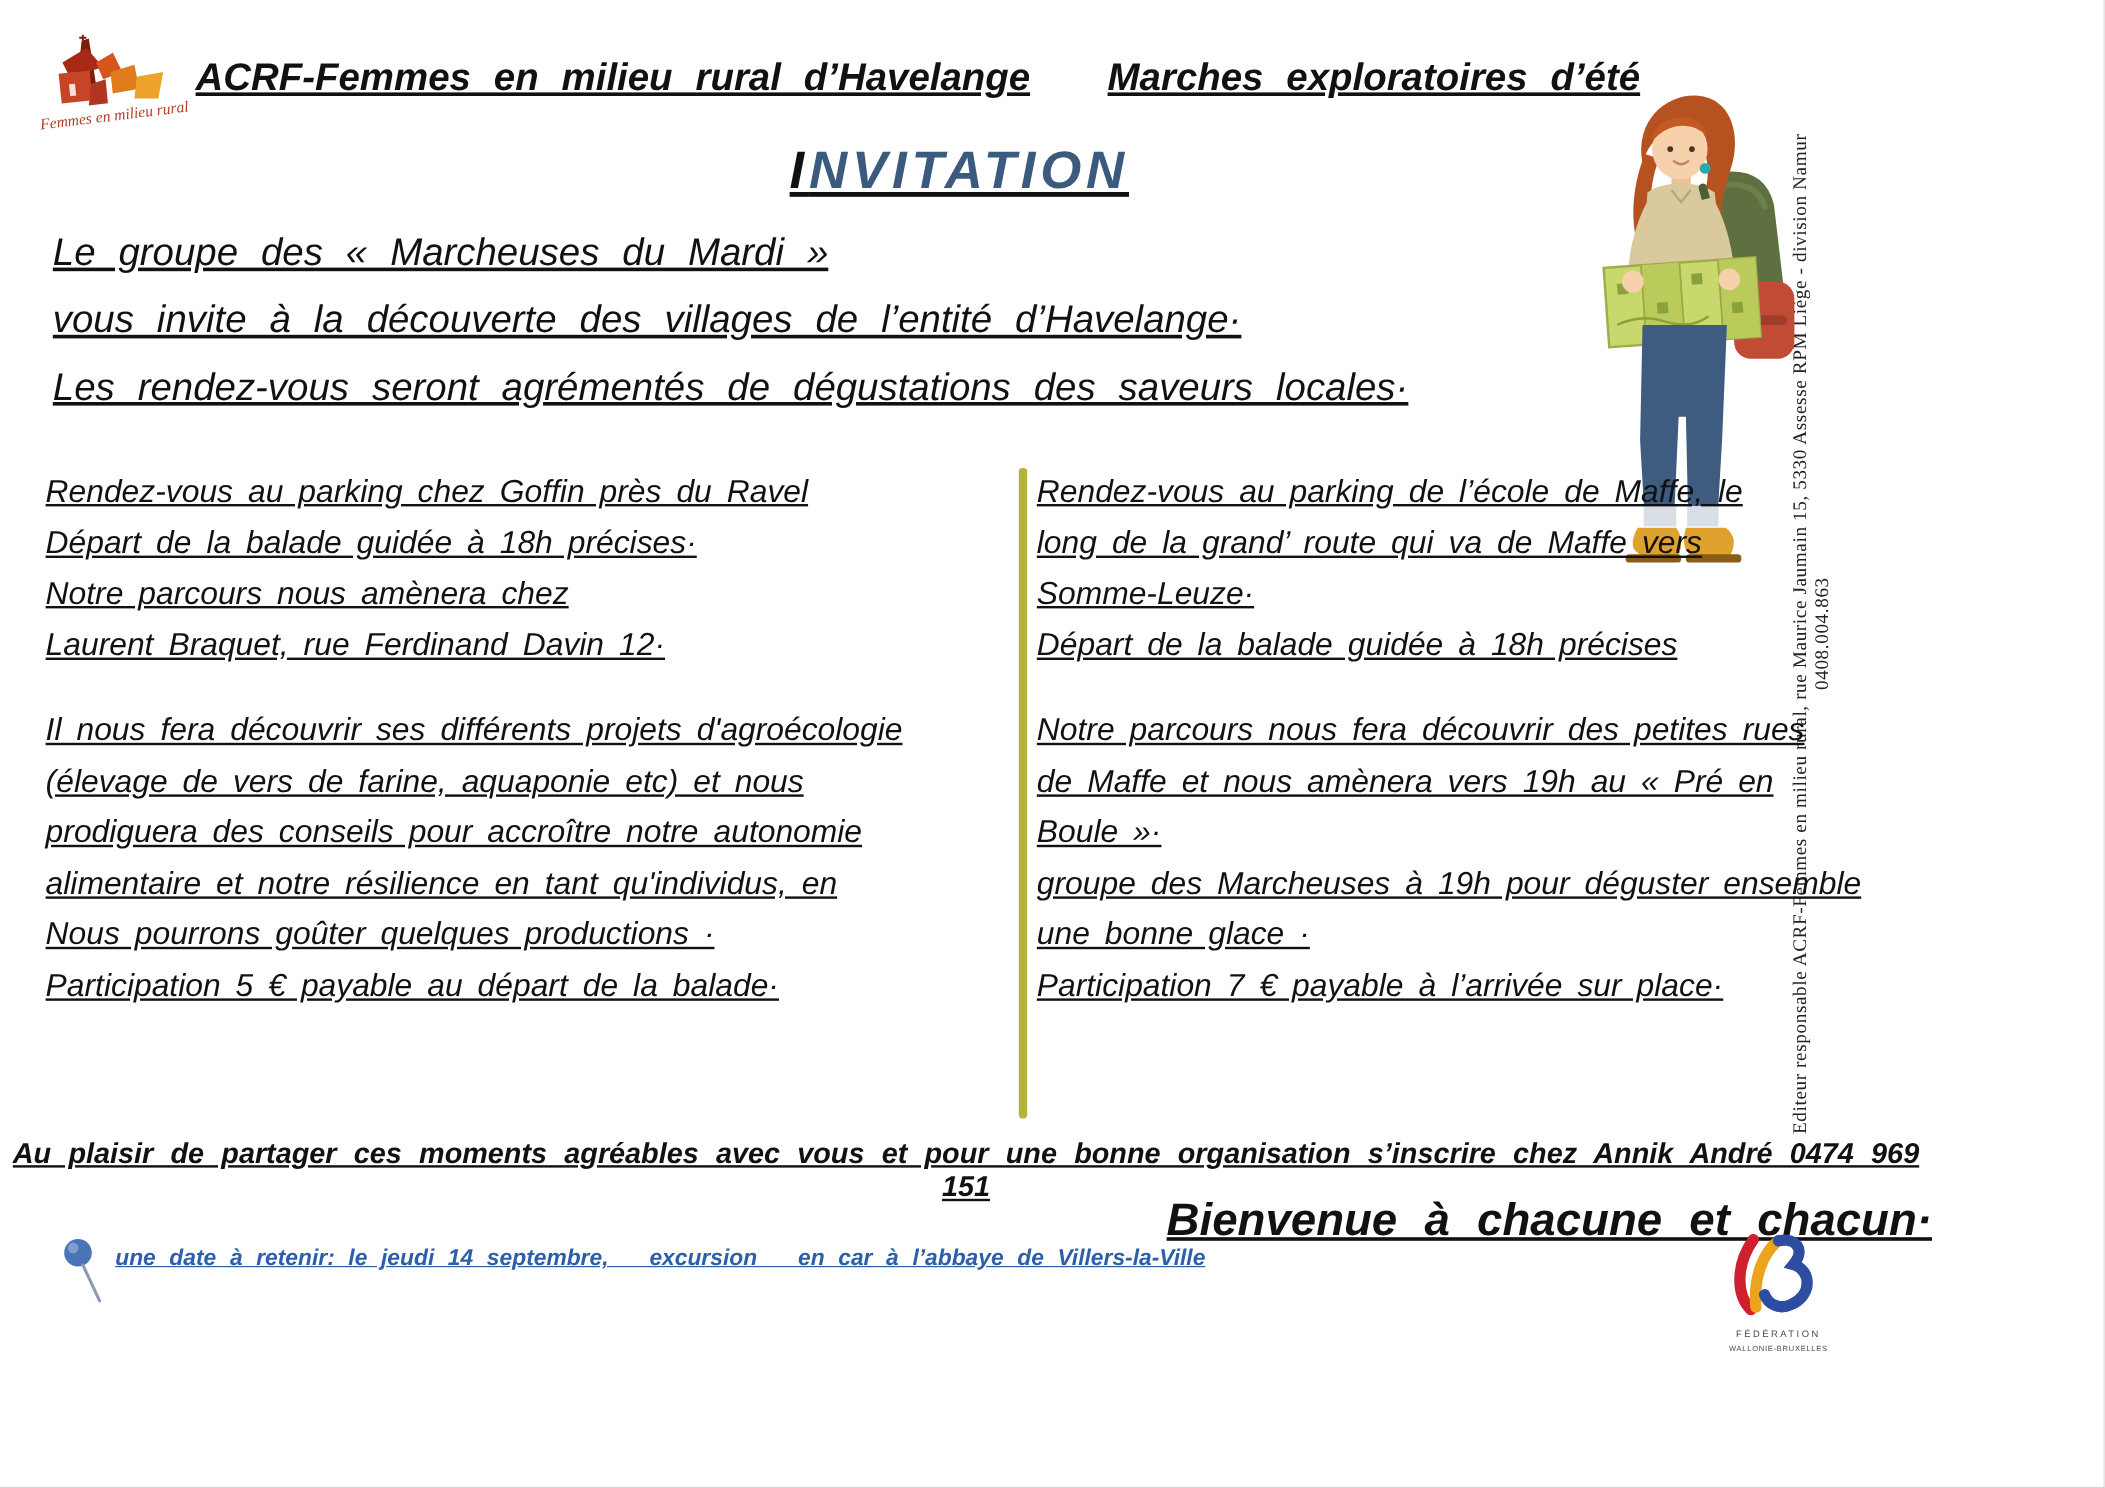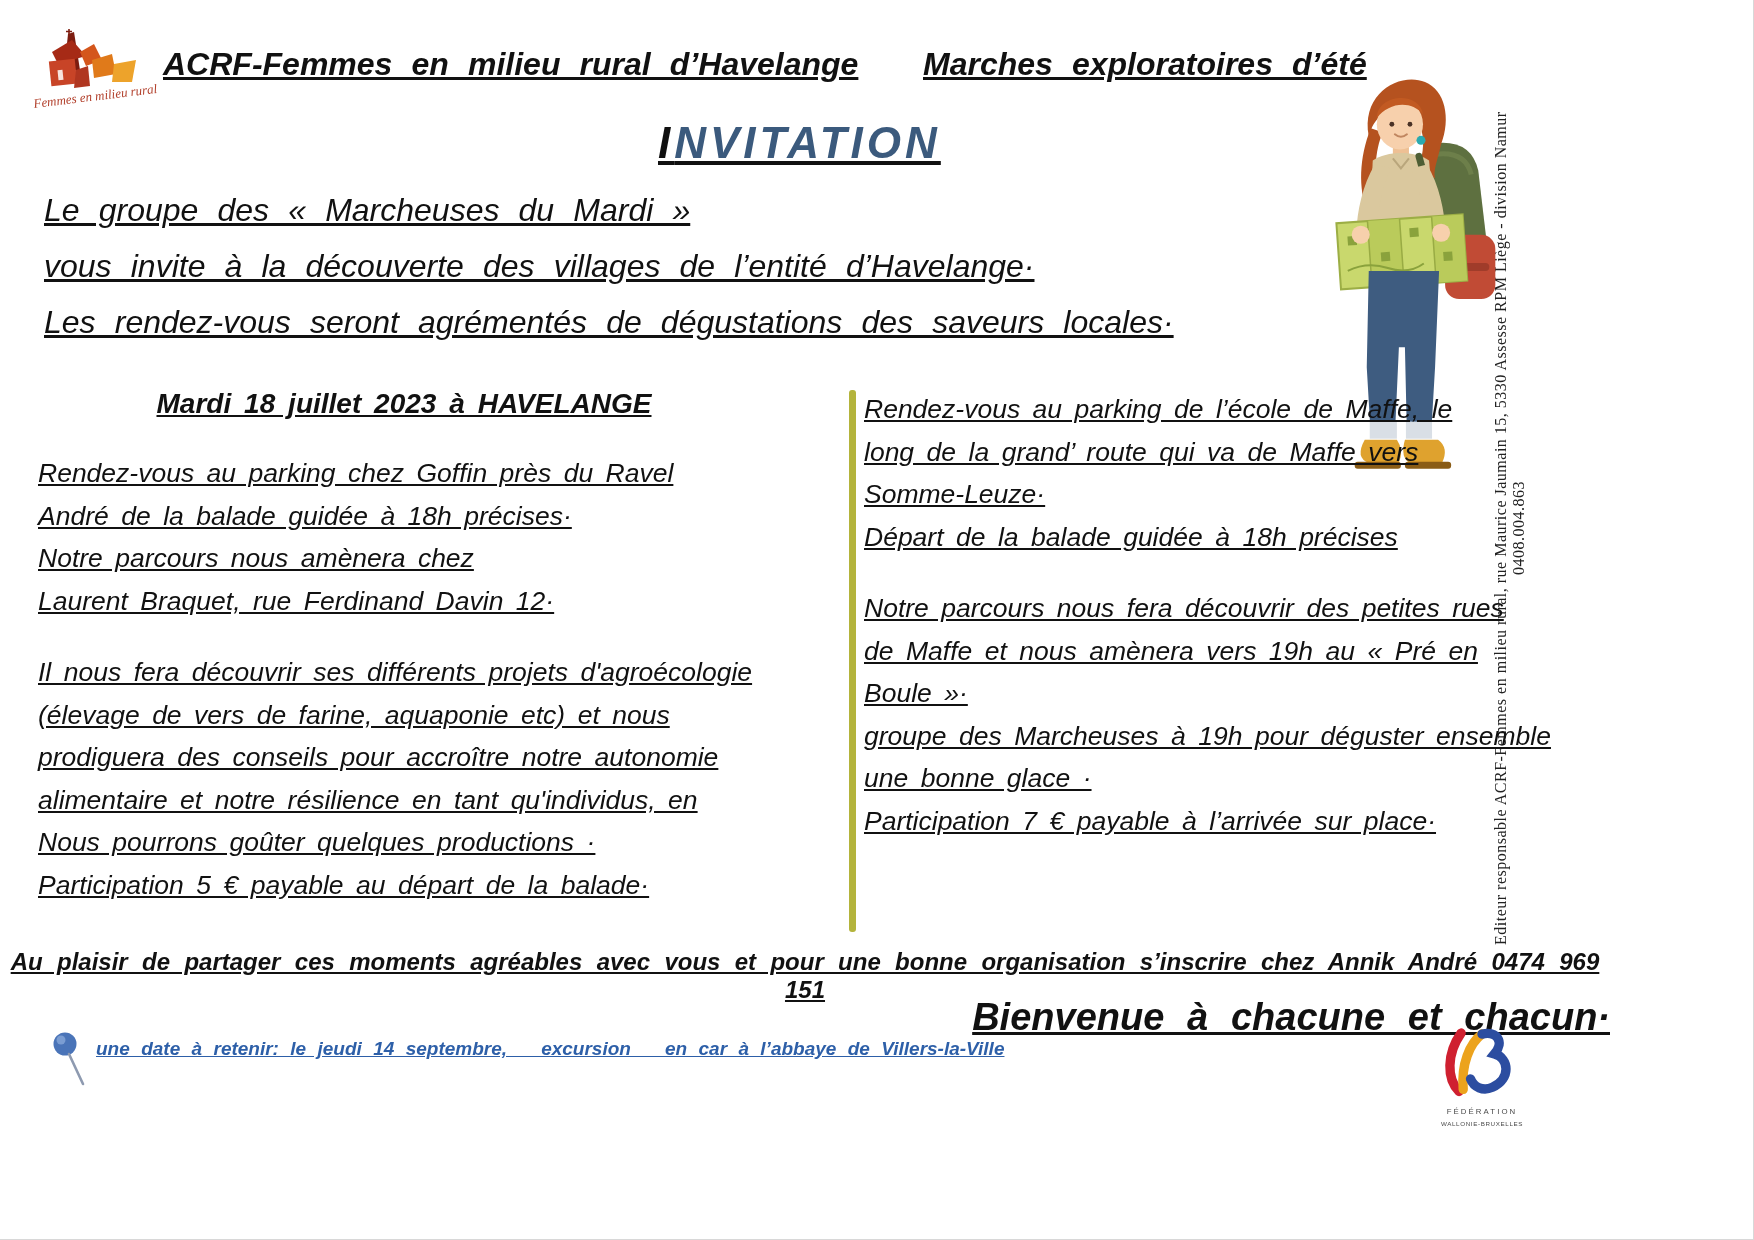--- a/index.html
+++ b/index.html
@@ -72,24 +72,23 @@
 
   <div class="page-title hand"><span class="t-first">I</span><span class="t-rest">NVITATION</span></div>
 
   <div class="intro hand">
     <div>Le groupe des « Marcheuses du Mardi »</div>
     <div>vous invite à la découverte des villages de l’entité d’Havelange·</div>
     <div>Les rendez-vous seront agrémentés de dégustations des saveurs locales·</div>
   </div>
 
   <div class="col col-left hand">
-    <div class="col-heading">Mardi 18 juillet 2023 à HAVELANGE</div>
     <div>
       <div class="line">Rendez-vous au parking chez Goffin près du Ravel</div>
-      <div class="line">André de la balade guidée à 18h précises·</div>
+      <div class="line">Départ de la balade guidée à 18h précises·</div>
       <div class="line">Notre parcours nous amènera chez</div>
       <div class="line">Laurent Braquet, rue Ferdinand Davin 12·</div>
     </div>
     <div class="para2">
       <div class="line">Il nous fera découvrir ses différents projets d'agroécologie</div>
       <div class="line">(élevage de vers de farine, aquaponie etc) et nous</div>
       <div class="line">prodiguera des conseils pour accroître notre autonomie</div>
       <div class="line">alimentaire et notre résilience en tant qu'individus, en</div>
       <div class="line">Nous pourrons goûter quelques productions ·</div>
       <div class="line">Participation 5 € payable au départ de la balade·</div>

